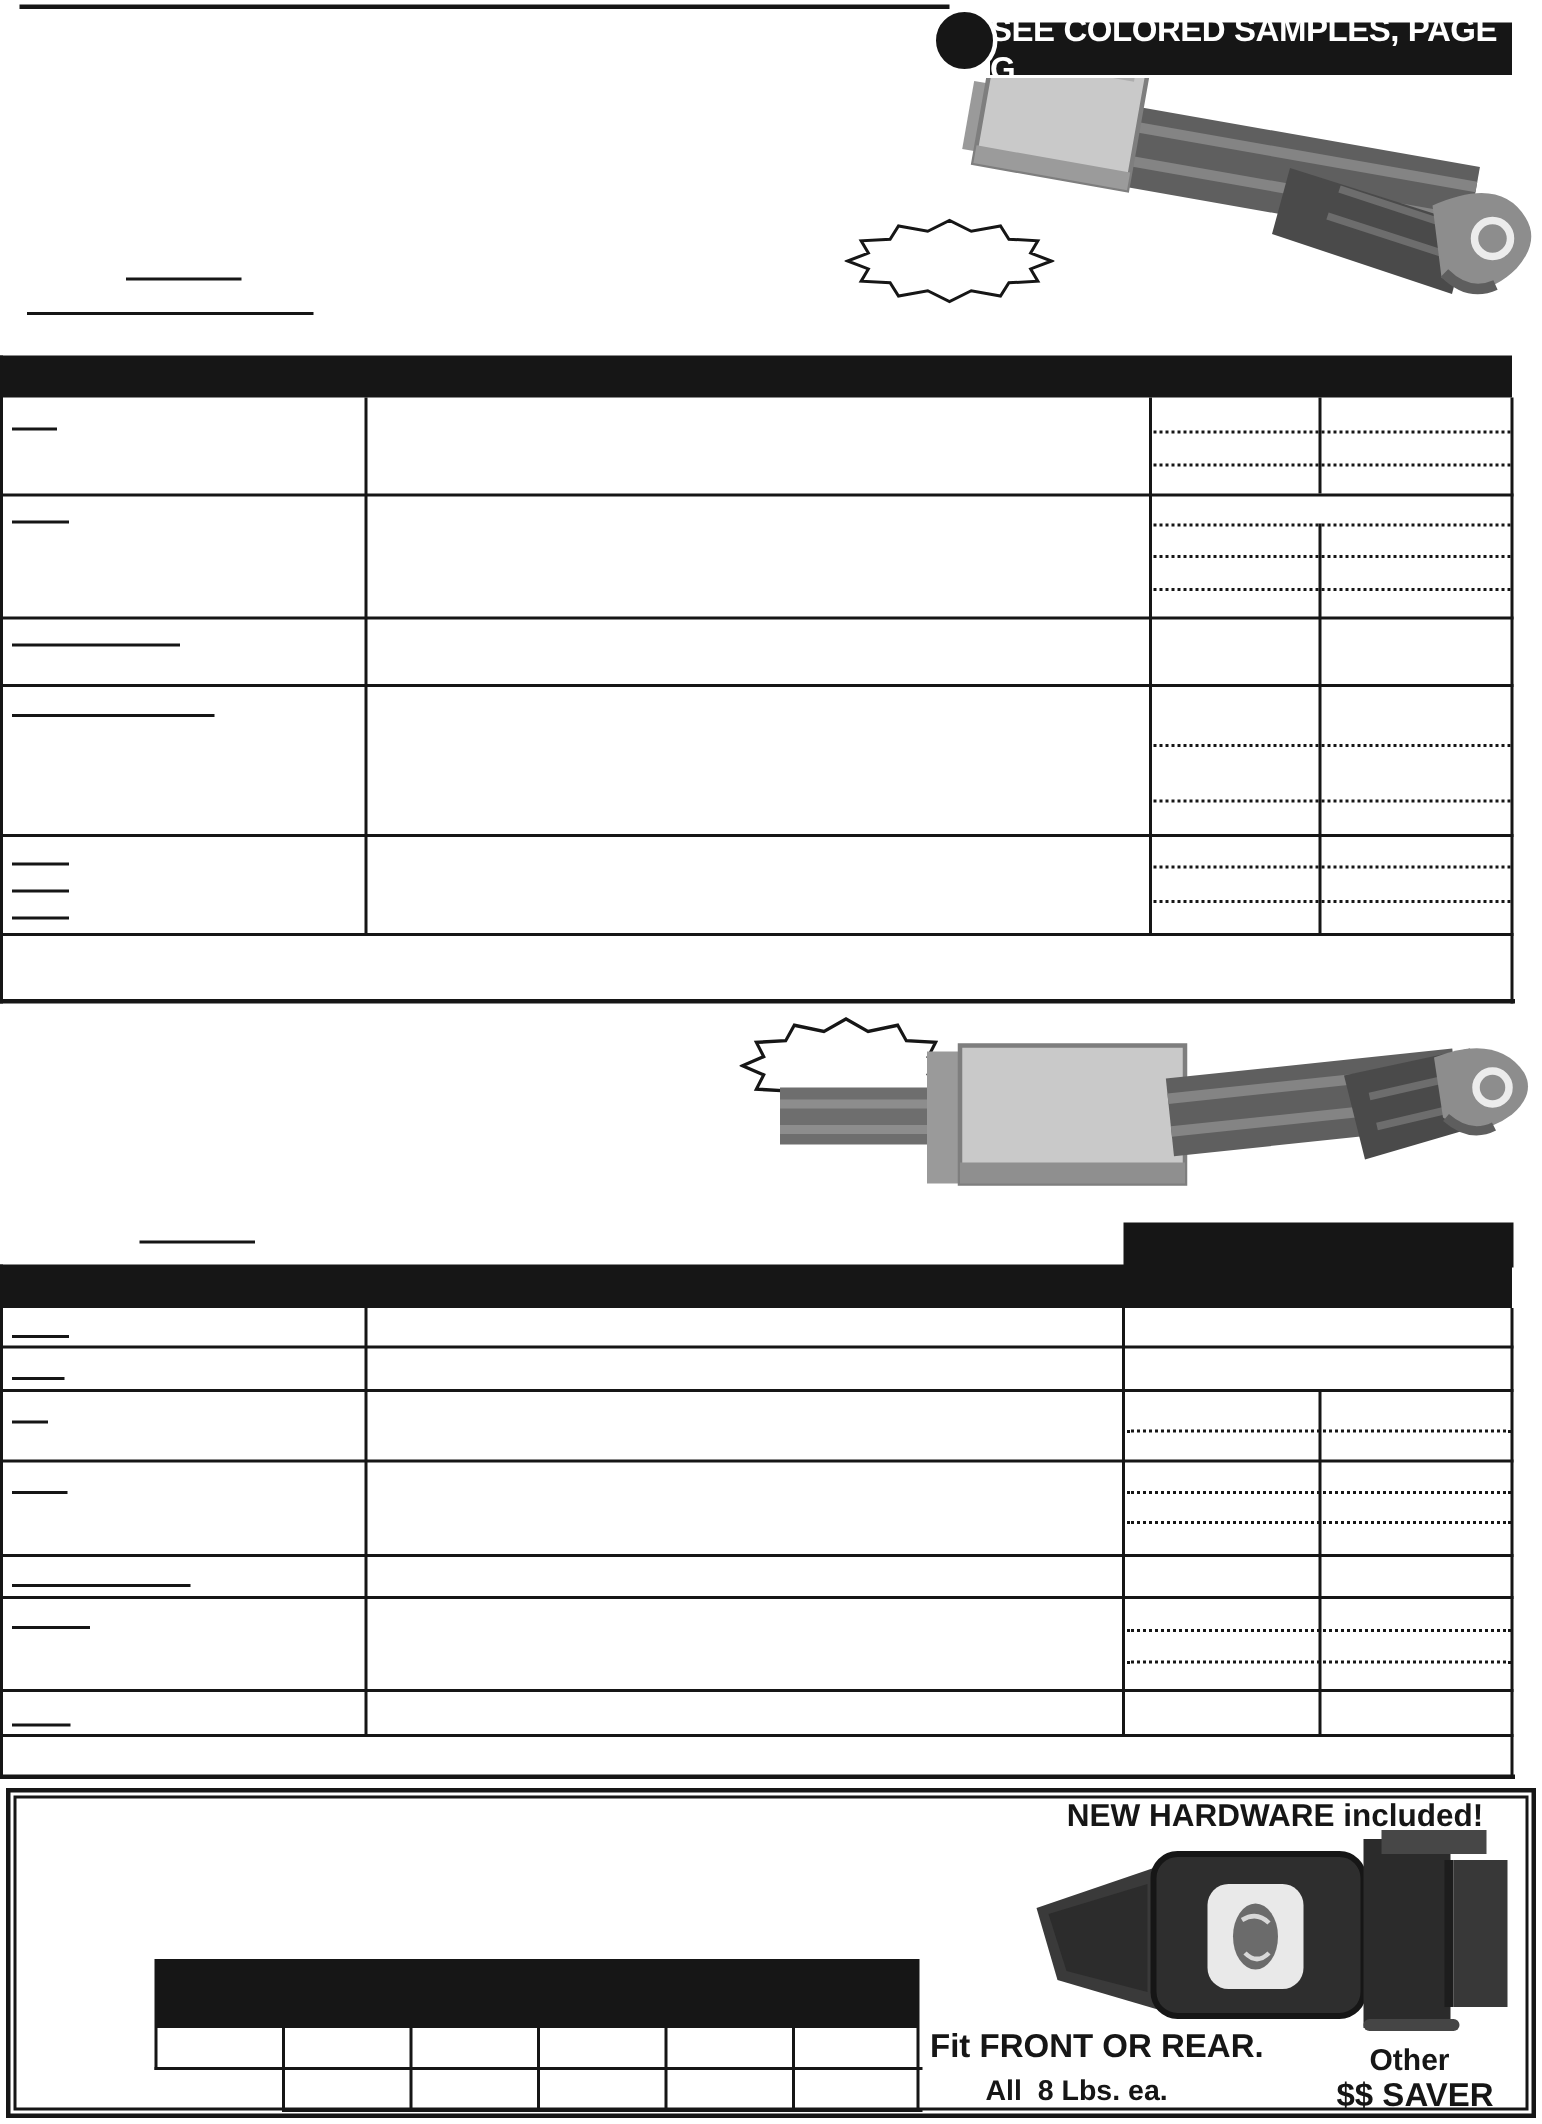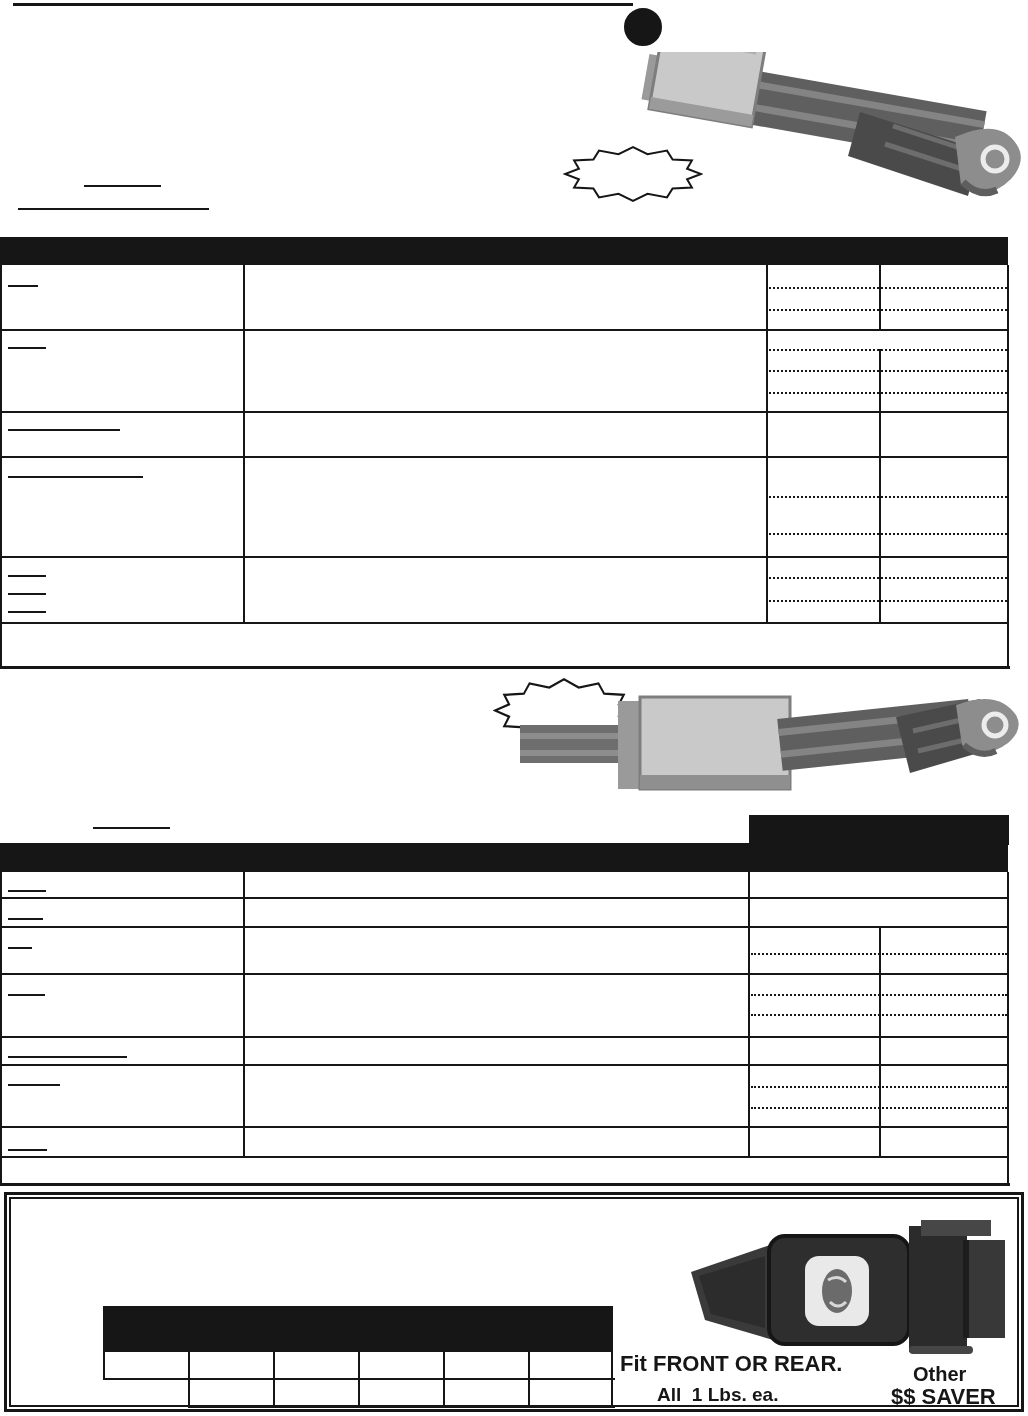--- a/index.html
+++ b/index.html
@@ -19,20 +19,23 @@
         border:3px solid #fff;border-radius:50%;box-sizing:border-box;}
   .btxt{position:absolute;color:#161616;font-weight:700;white-space:pre;}
 </style>
 </head>
 <body>
 
 <div class="page">
 
   <div class="hl3" style="left:13px;top:3px;width:620px;"></div>
 
+  <div class="banner">
+    <span>SEE COLORED SAMPLES, PAGE G</span>
+  </div>
   <div class="circ"></div>
 
   <svg class="abs" style="left:635px;top:52px;" width="393" height="155" viewBox="0 0 393 155">
     <g transform="rotate(10 170 70)">
       <rect x="95" y="28" width="252" height="54" fill="#5f5f5f"></rect>
       <rect x="95" y="38" width="252" height="7" fill="#848484"></rect>
       <rect x="95" y="61" width="252" height="7" fill="#848484"></rect>
       <rect x="5" y="30" width="18" height="46" fill="#9a9a9a"></rect>
       <rect x="14" y="6" width="104" height="78" fill="#c9c9c9" stroke="#7e7e7e" stroke-width="3"></rect>
       <rect x="22" y="0" width="88" height="12" fill="#aeaeae"></rect>
@@ -165,18 +168,19 @@
     <rect x="120" y="36" width="64" height="70" rx="14" fill="#e9e9e9"></rect>
     <ellipse cx="152" cy="71" rx="15" ry="22" fill="#6b6b6b"></ellipse>
     <path d="M143 60 q10 -6 18 2 M145 82 q8 8 16 0" stroke="#d8d8d8" stroke-width="3" fill="none"></path>
     <rect x="224" y="6" width="58" height="126" fill="#2b2b2b"></rect>
     <rect x="236" y="0" width="70" height="16" fill="#474747"></rect>
     <rect x="284" y="20" width="36" height="98" fill="#383838"></rect>
     <rect x="278" y="20" width="6" height="98" fill="#1d1d1d"></rect>
     <rect x="224" y="126" width="64" height="8" rx="4" fill="#454545"></rect>
   </svg>
 
+  <div class="btxt" style="left:710px;top:1199px;width:280px;text-align:center;font-size:21px;">NEW HARDWARE included!</div>
   <div class="btxt" style="left:620px;top:1351px;font-size:22px;">Fit FRONT OR REAR.</div>
-  <div class="btxt" style="left:657px;top:1384px;font-size:19px;">All  1 Lbs. ea.</div>
+  <div class="btxt" style="left:657px;top:1384px;font-size:19px;">All  8 Lbs. ea.</div>
   <div class="btxt" style="left:913px;top:1363px;font-size:20px;">Other</div>
   <div class="btxt" style="left:891px;top:1384px;font-size:22px;">$$ SAVER</div>
 
 </div>
 
 </body></html>

